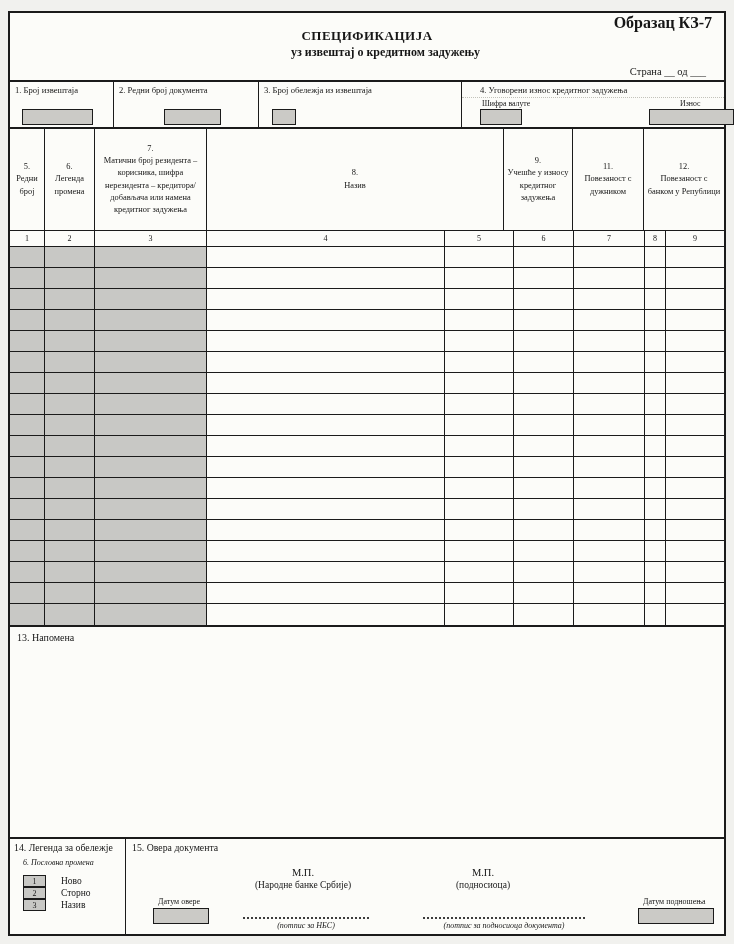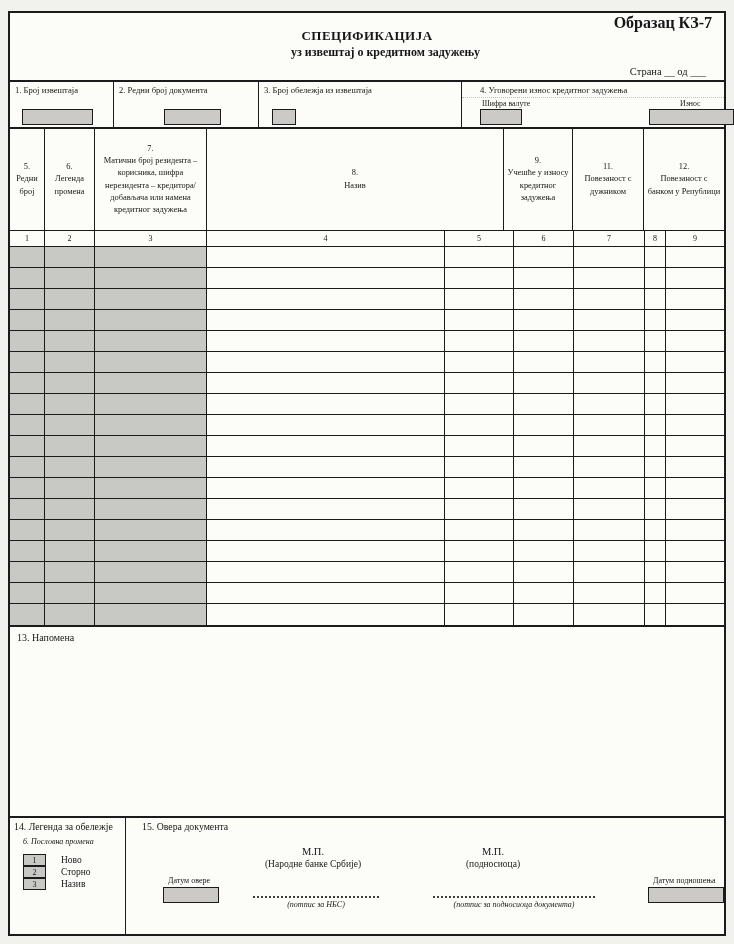--- a/index.html
+++ b/index.html
@@ -55,21 +55,21 @@
   .bcell{border-right:1px solid var(--ln);height:100%;}
   .bcell:last-child{border-right:none;}
   .c0{width:35px;}.c1{width:50px;}.c2{width:112px;}.c3{flex:1;}
   .c4{width:69px;}.c5{width:60px;}.c6{width:71px;}.c7{width:21px;}.c8{width:58px;}
   .shade{background:var(--shade);}
   
   .notes{flex:1;border-top:2px solid var(--ln);position:relative;}
   .notes-label{font-size:10px;padding:5px 0 0 7px;}
   .notes-area{position:absolute;left:0;top:20px;right:0;bottom:0;}
   
-  .footer{height:118px;flex:none;border-top:2px solid var(--ln);display:flex;gap:10px;}
+  .footer{height:97px;flex:none;border-top:2px solid var(--ln);display:flex;}
   .legend{width:116px;border-right:1px solid var(--ln);position:relative;}
   .legend-title{font-size:9.8px;padding:3px 0 0 4px;white-space:nowrap;}
   .legend-sub{font-size:8px;font-style:italic;margin:5px 0 0 13px;}
   .legend-rows{margin:8px 0 0 13px;}
   .lrow{display:flex;align-items:center;}
   .lbox{width:23px;height:12px;border:1px solid var(--ln);margin-top:-1px;background:var(--shade);
         font-size:8px;text-align:center;line-height:11px;flex:none;}
   .llab{margin-left:15px;font-size:9.5px;line-height:12px;}
   .cert{flex:1;position:relative;}
   .cert-title{font-size:9.8px;padding:3px 0 0 6px;}

